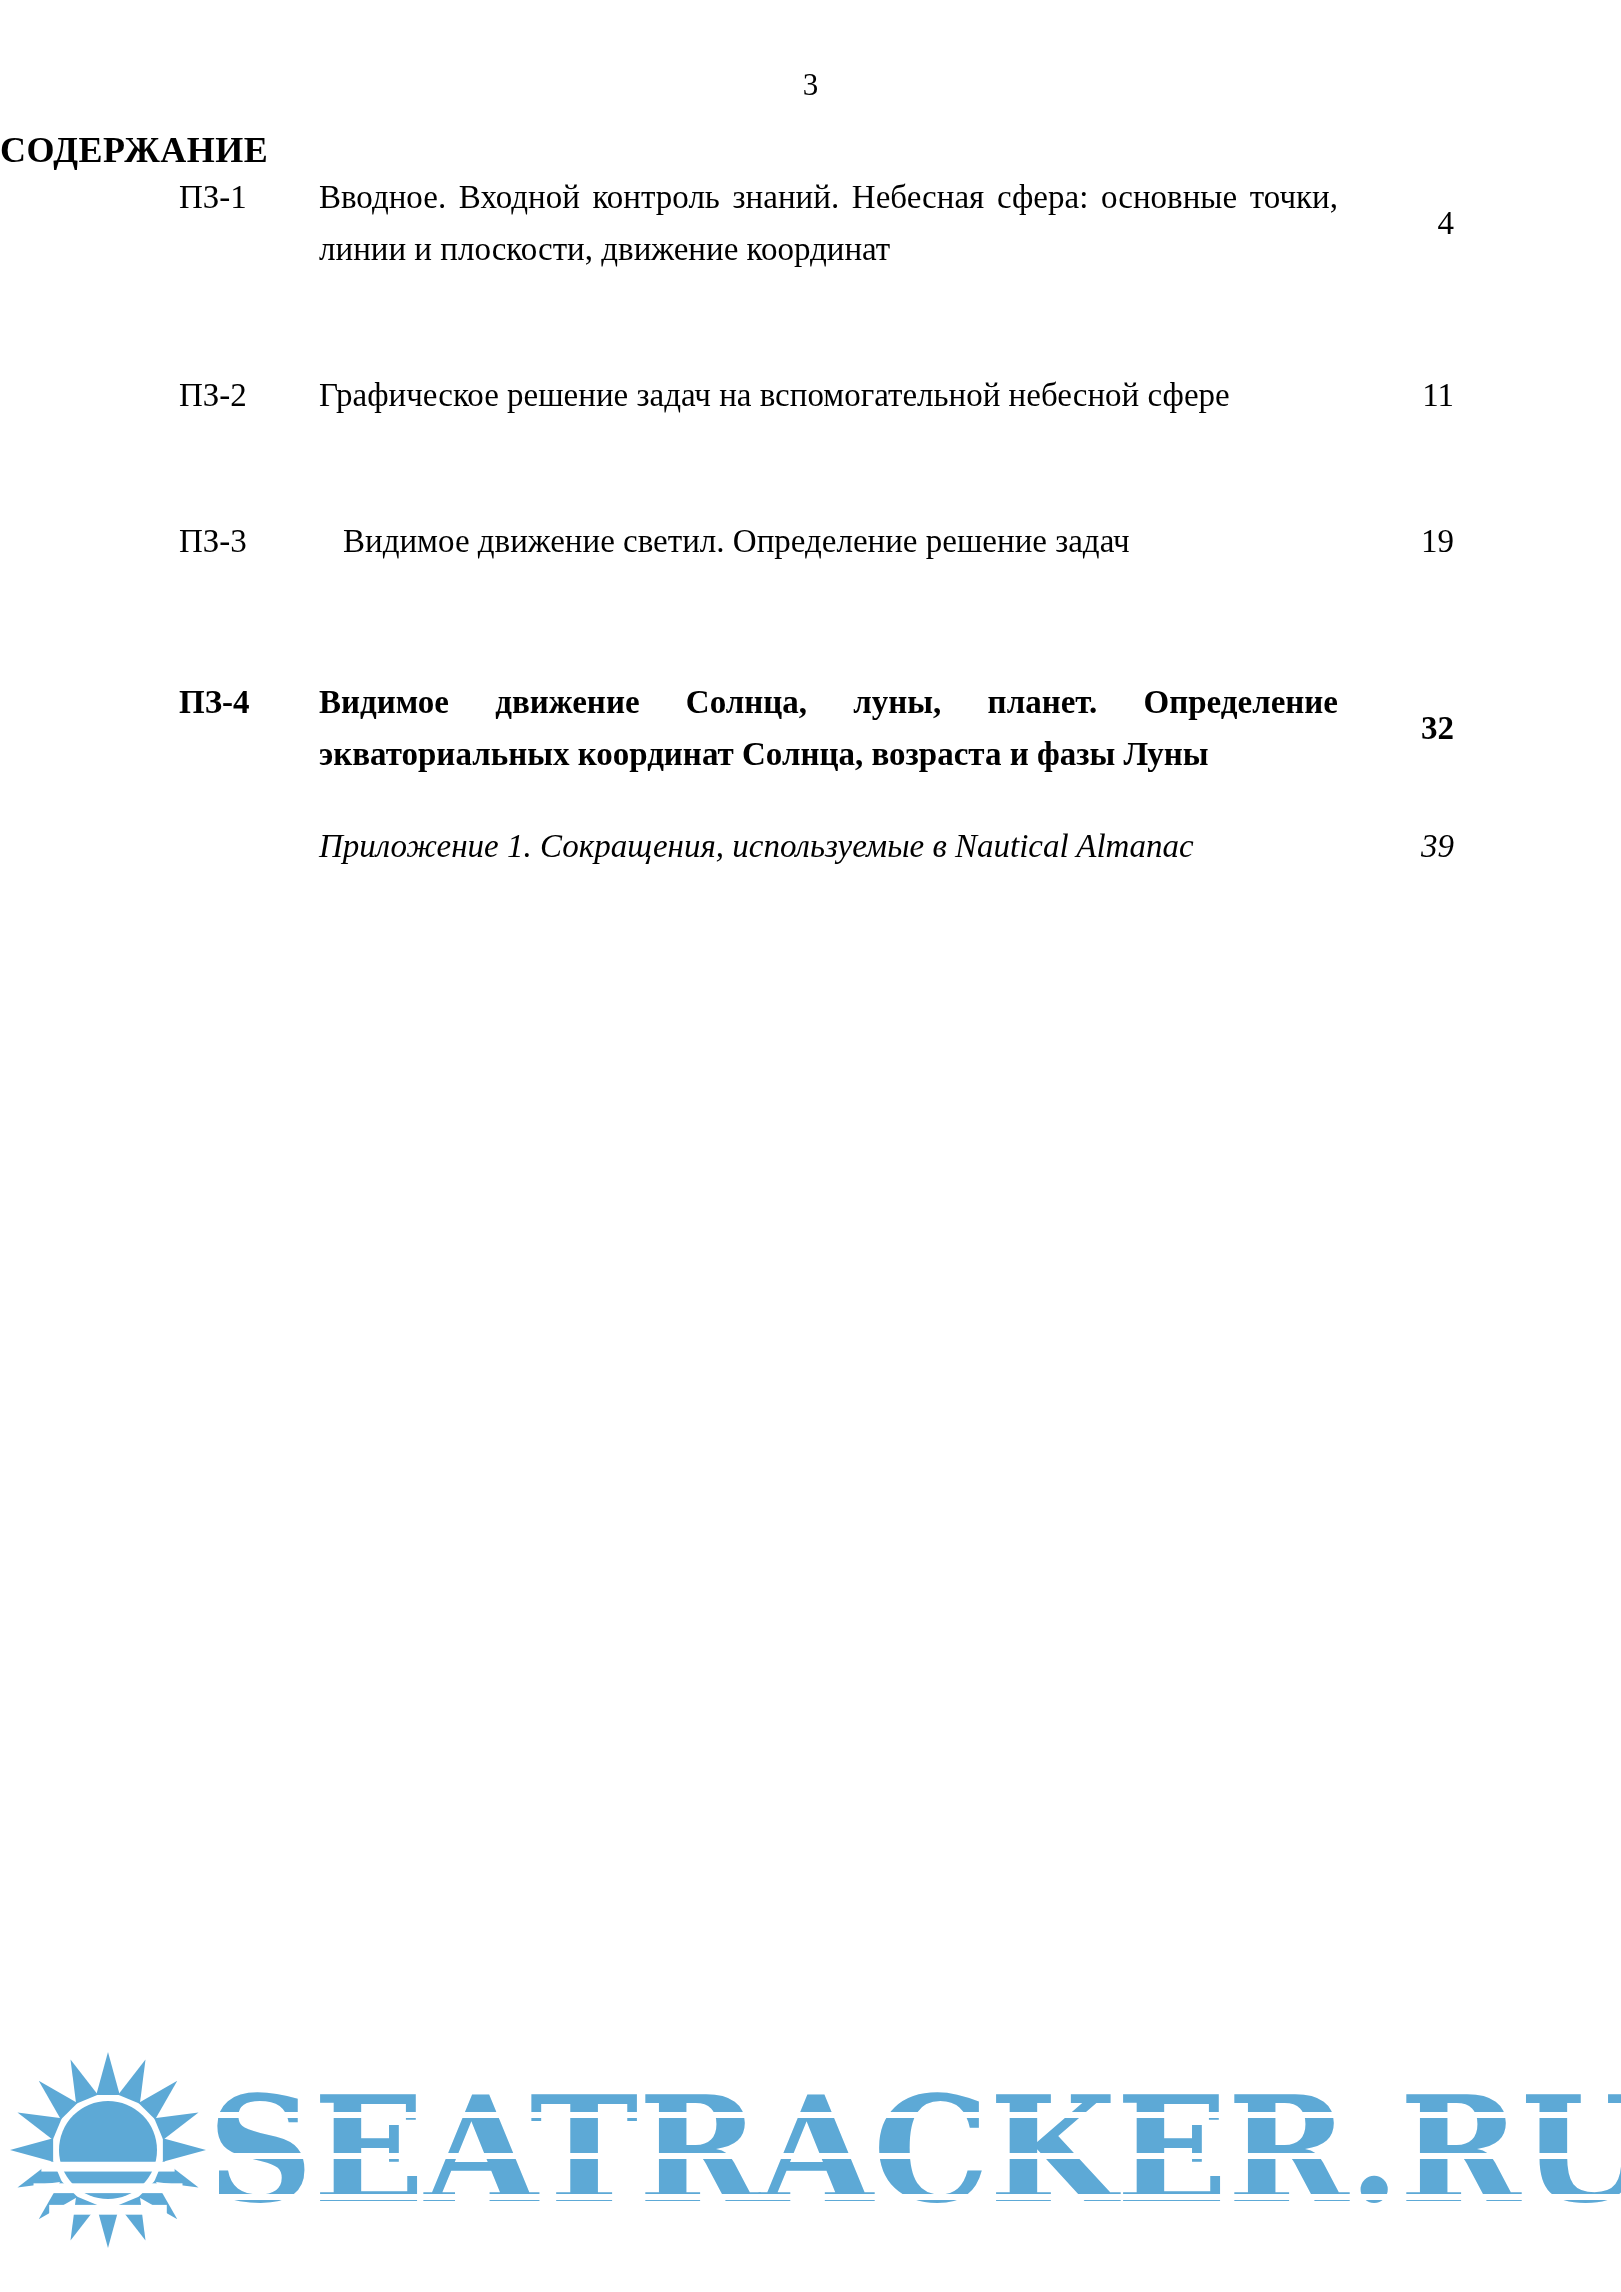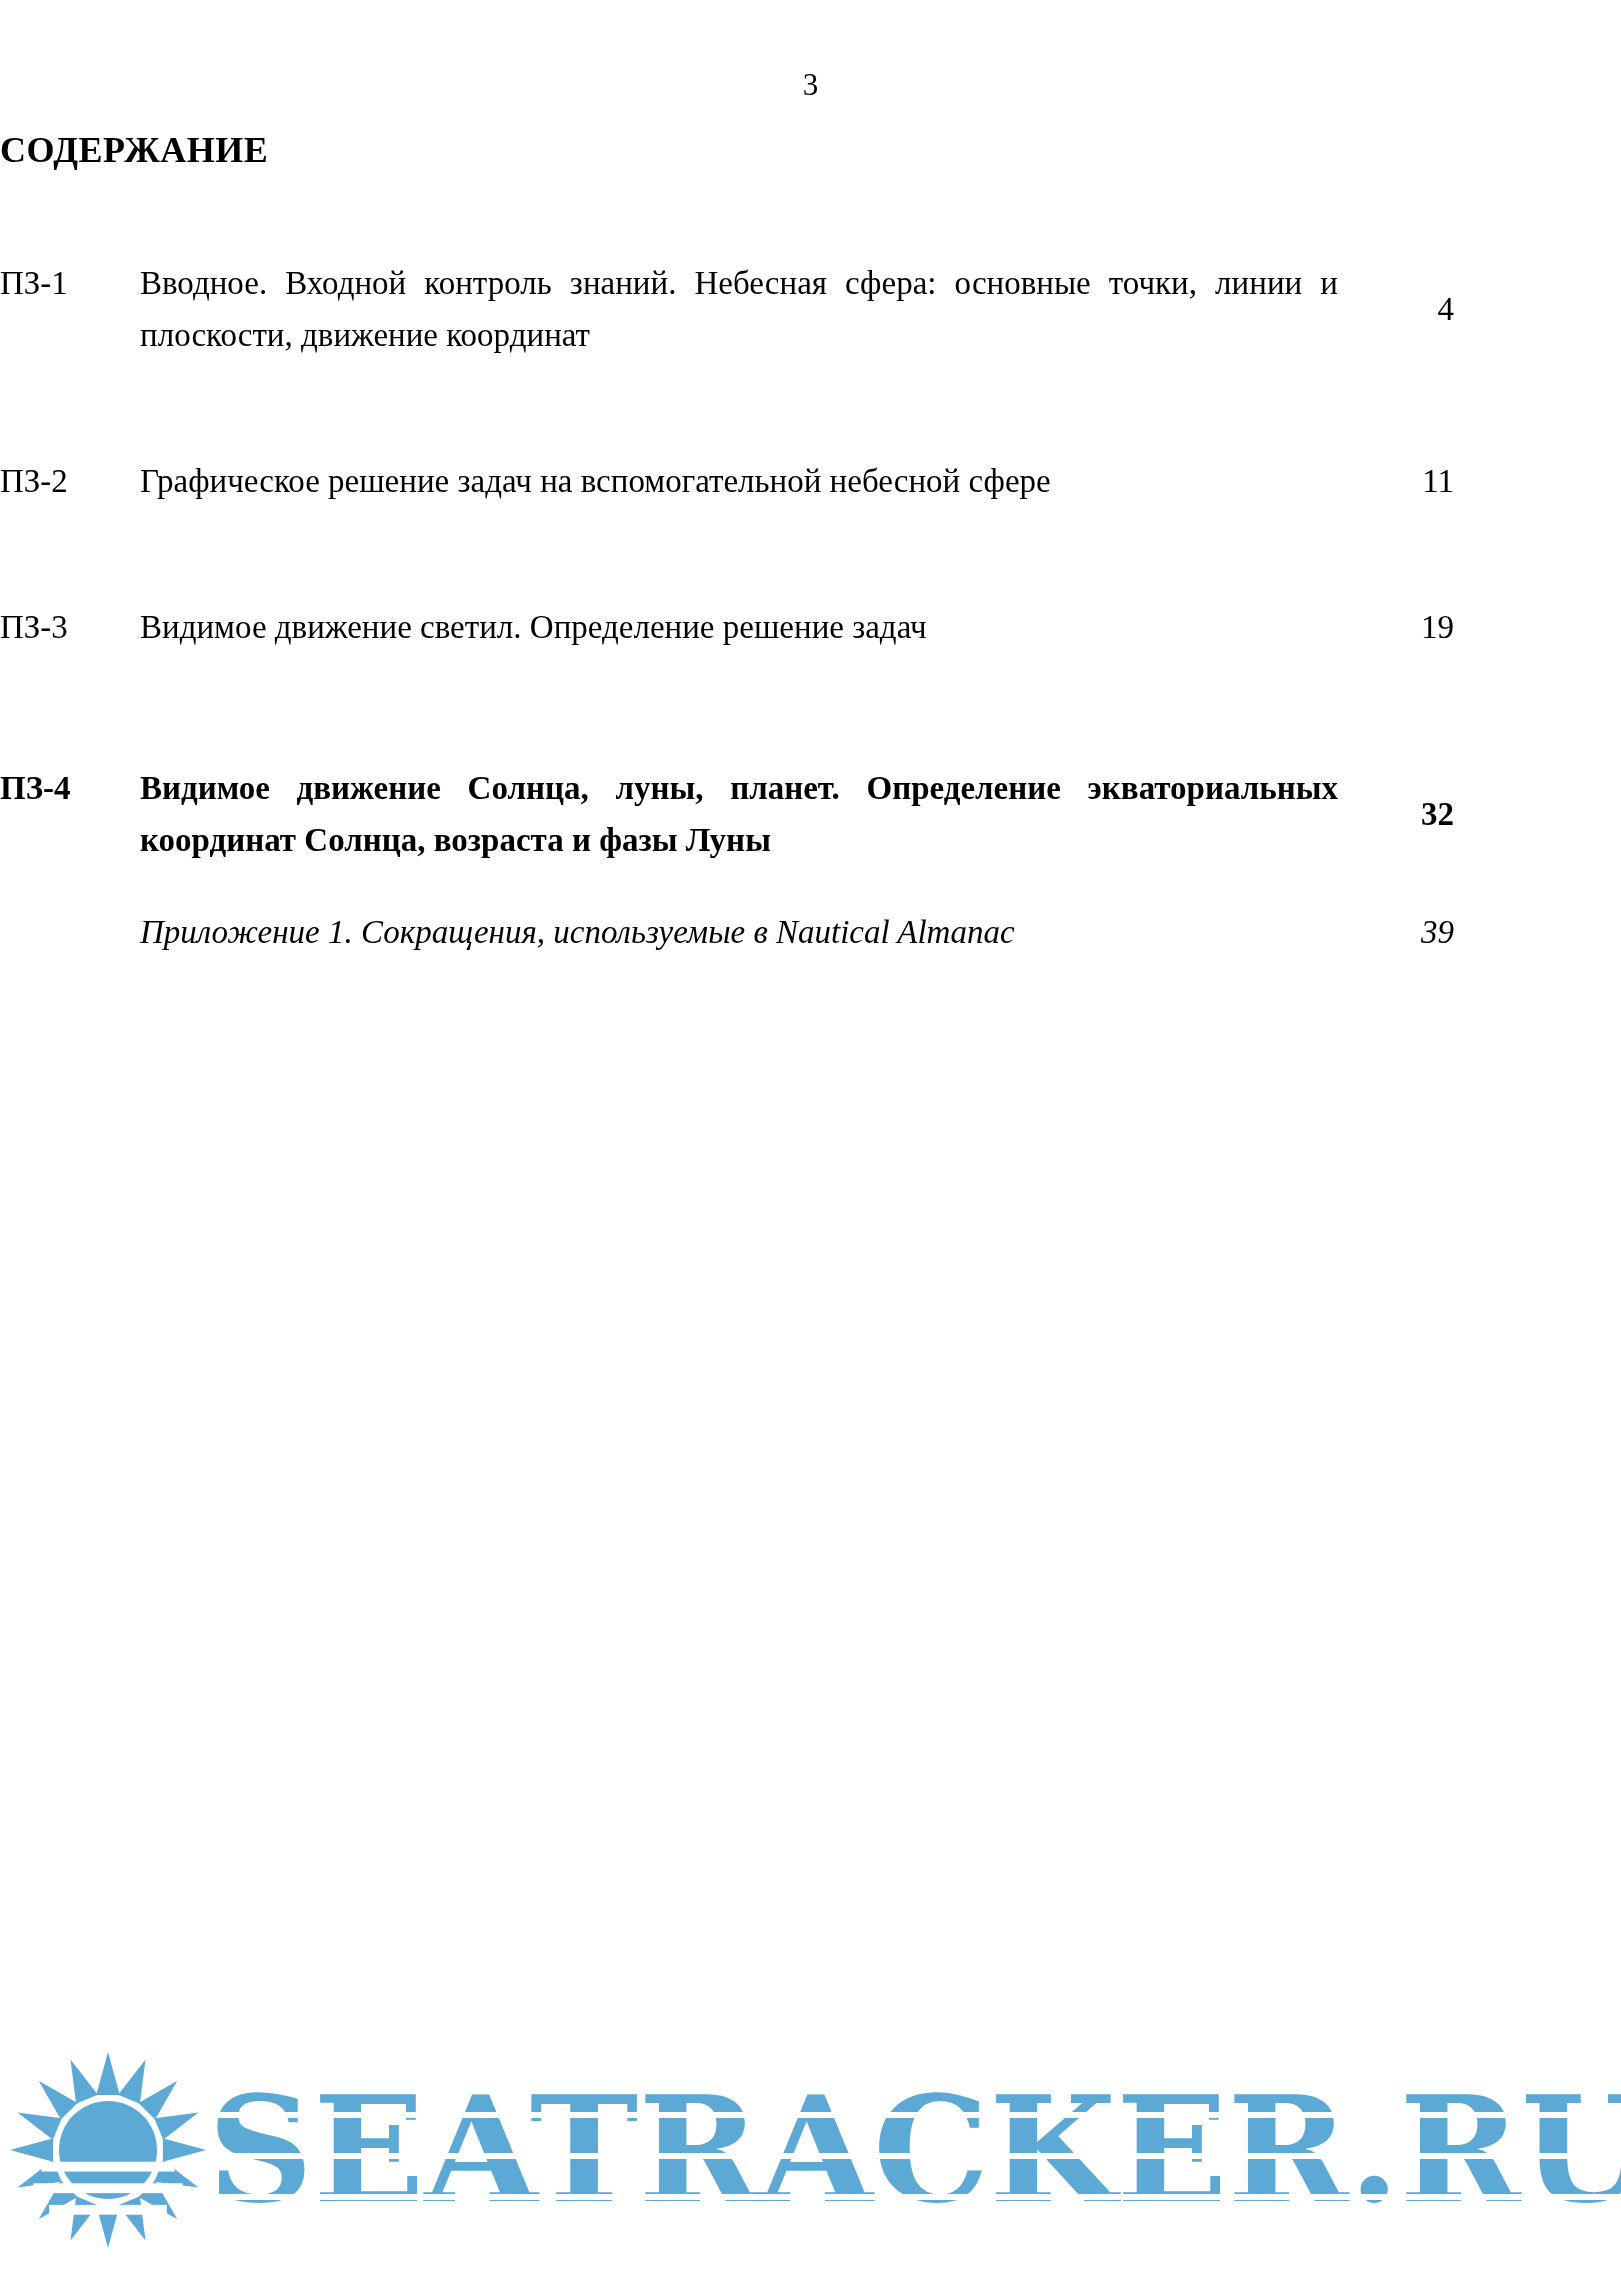--- a/index.html
+++ b/index.html
@@ -21,32 +21,32 @@
 
   .toc-title {
     margin-top: 25.5px;
     text-align: left;
     font-size: 36px;
     font-weight: bold;
     letter-spacing: 0.5px;
   }
 
   .toc {
-    margin-top: 86px;
+    padding-left: 179px;
     padding-right: 167px;
   }
 
   .toc-row {
     display: flex;
     align-items: center;
     font-size: 33px;
     line-height: 1.6;
     margin-bottom: 93px;
   }
-  .toc-row.row-gap-lg { margin-bottom: 108px; }
+  .toc-row.row-gap-lg { margin-bottom: 108px; gap: 24px; }
   .toc-row.row-gap-sm { margin-bottom: 39px; font-weight: bold; }
   .toc-row:last-child { margin-bottom: 0; font-style: italic; }
 
   .toc-label {
     flex: none;
     width: 140px;
     align-self: flex-start;
   }
 
   .toc-text {

